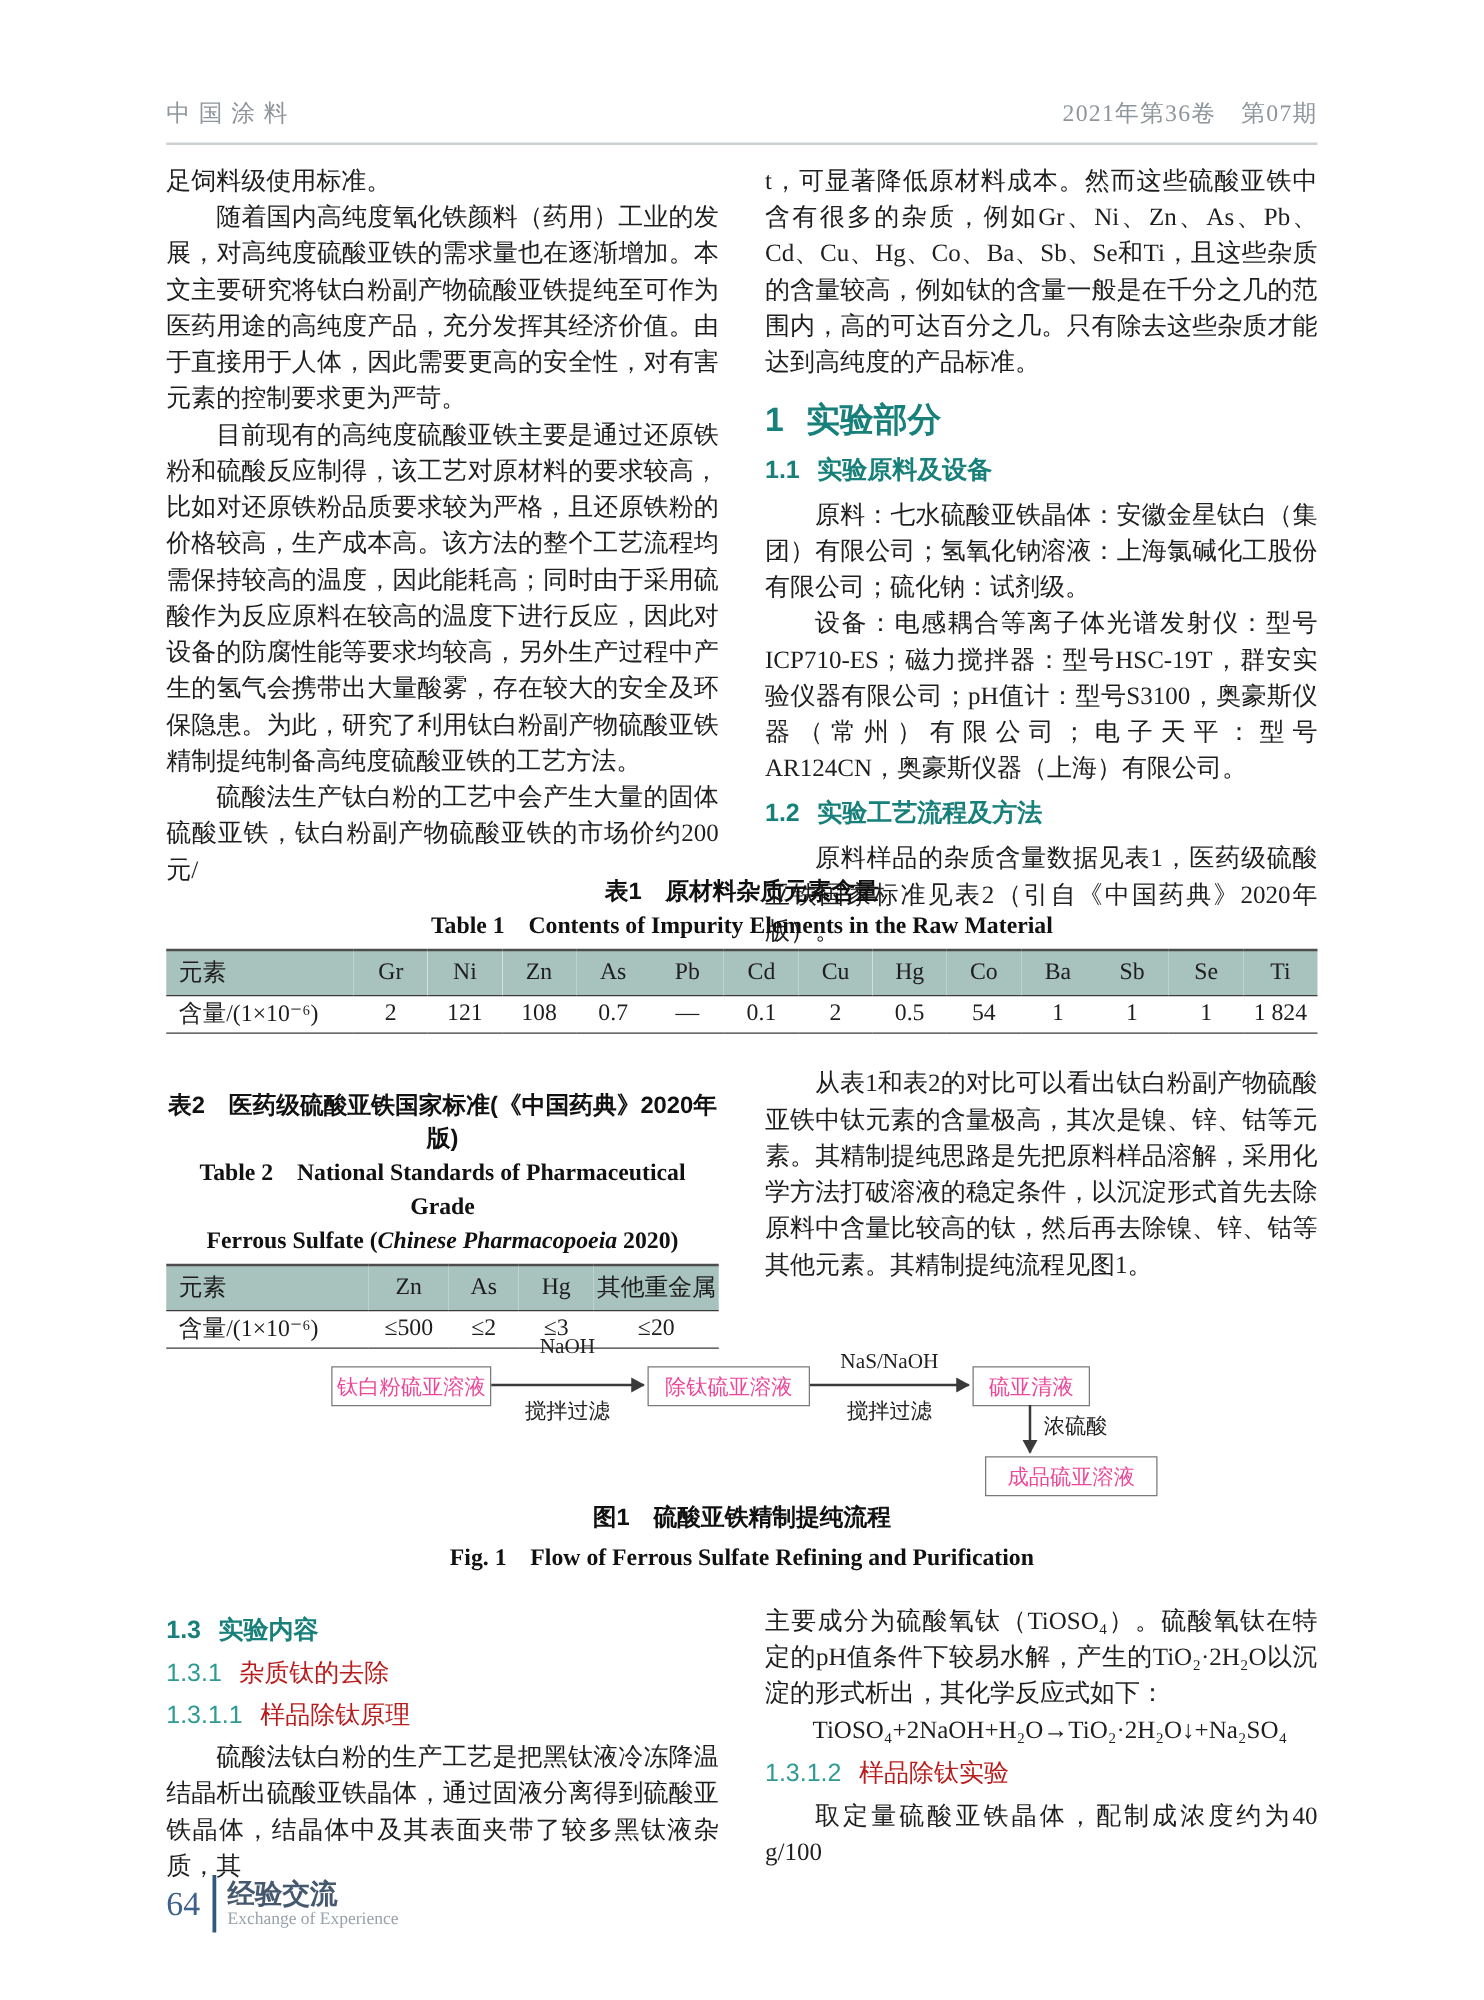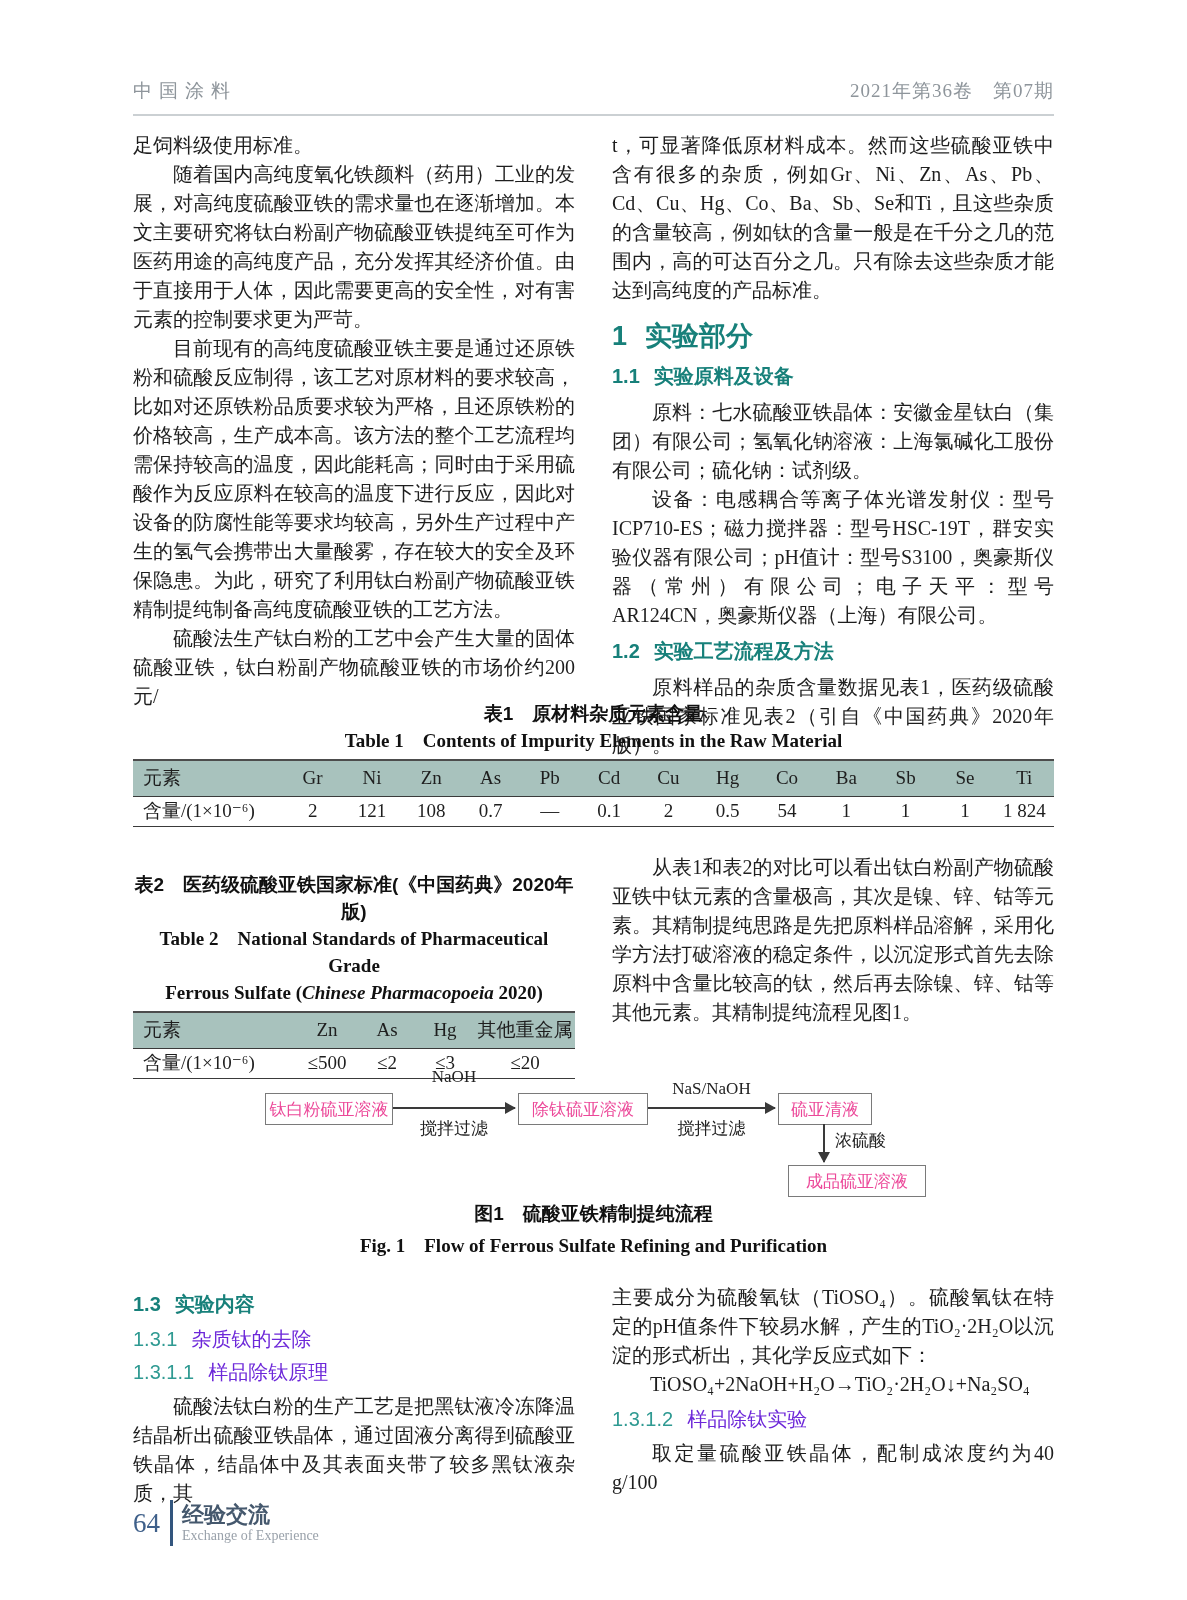--- a/index.html
+++ b/index.html
@@ -30,21 +30,21 @@
 
   
   .h1 { margin:16px 0 13px; font-family:"Liberation Sans","DejaVu Sans",sans-serif;
         font-weight:bold; font-size:27px; line-height:30px; color:#17807a; }
   .h1 .num { margin-right:18px; }
   .h2 { margin:9px 0; font-family:"Liberation Sans","DejaVu Sans",sans-serif;
         font-weight:bold; font-size:20px; line-height:25px; color:#17807a; }
   .h2 .num { margin-right:14px; }
   .h3 { margin:7px 0; font-size:20px; line-height:26px; }
   .h3 .num { font-family:"Liberation Sans","DejaVu Sans",sans-serif; color:#2f9a92; margin-right:14px; }
-  .h3 .ttl { color:#6d28d9; }
+  .h3 .ttl { color:#b91c1c; }
 
   
   .tbl-cap-zh { text-align:center; font-family:"Liberation Sans","DejaVu Sans",sans-serif;
                 font-weight:bold; font-size:19px; line-height:27px; color:#111; }
   .tbl-cap-en { text-align:center; font-family:"Liberation Serif","DejaVu Serif",serif;
                 font-weight:bold; font-size:19px; line-height:27px; color:#111; }
   .tbl-cap-en .ital { font-style:italic; }
   table { border-collapse:collapse; width:100%; table-layout:fixed; margin-top:5px; }
   table.three-line { border-top:2px solid #4c4c4c; border-bottom:1.5px solid #3a3a3a; }
   th, td { font-weight:normal; font-size:19px; text-align:center; padding:0; overflow:hidden; white-space:nowrap; }

